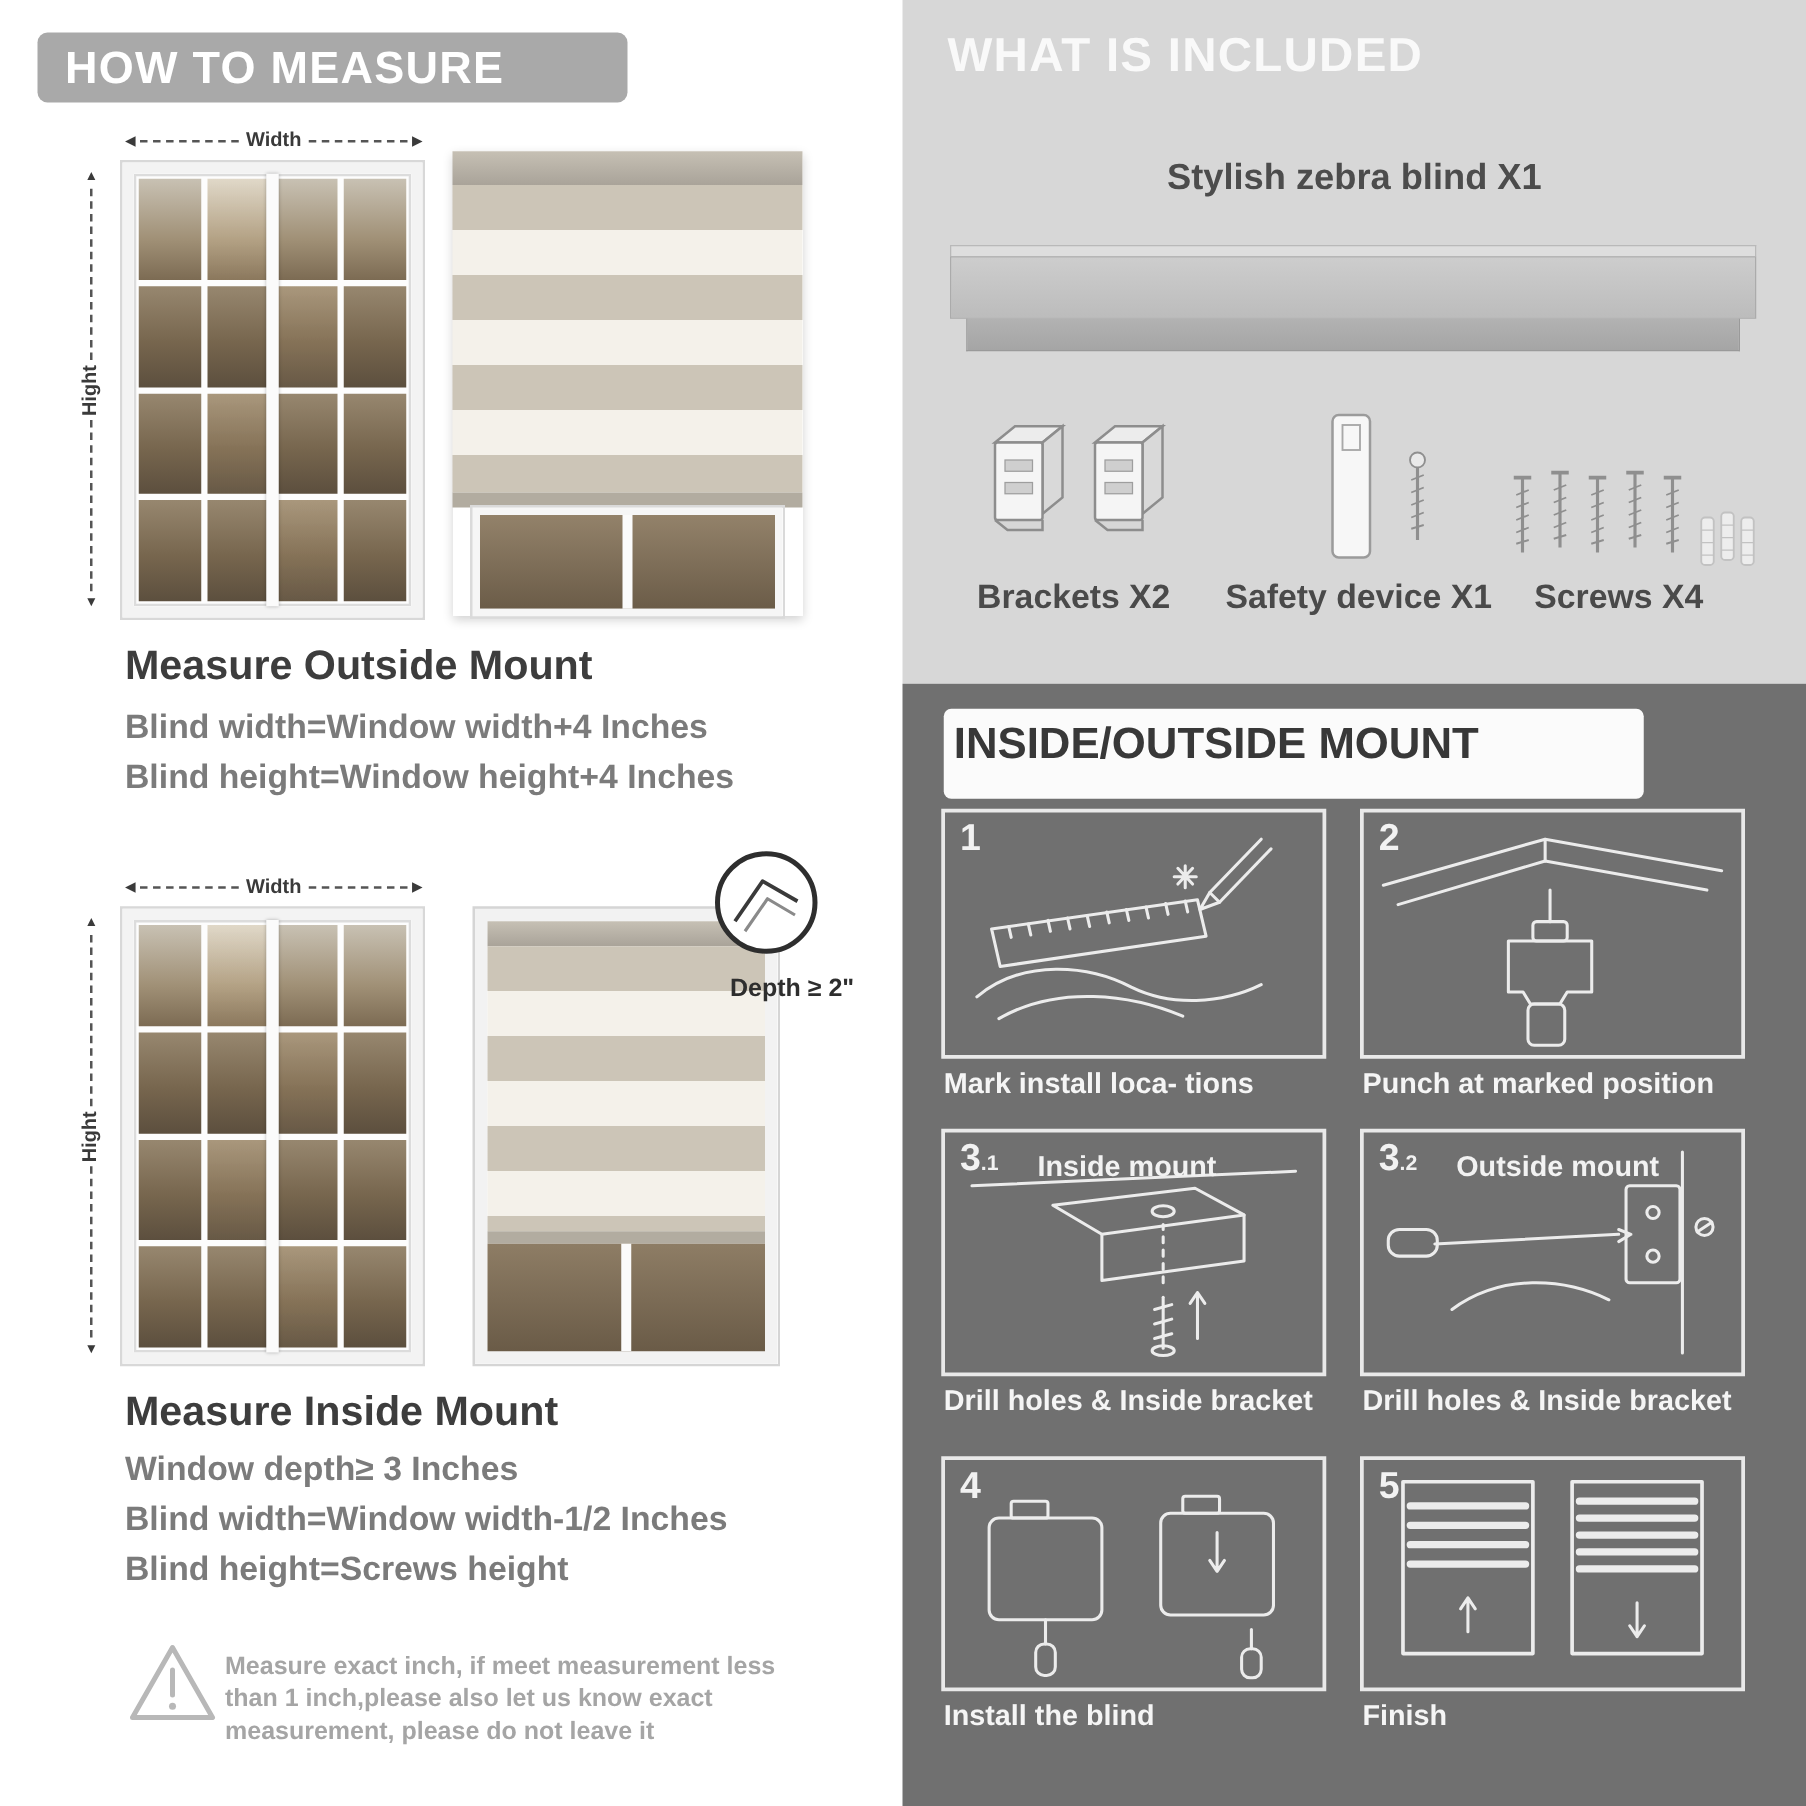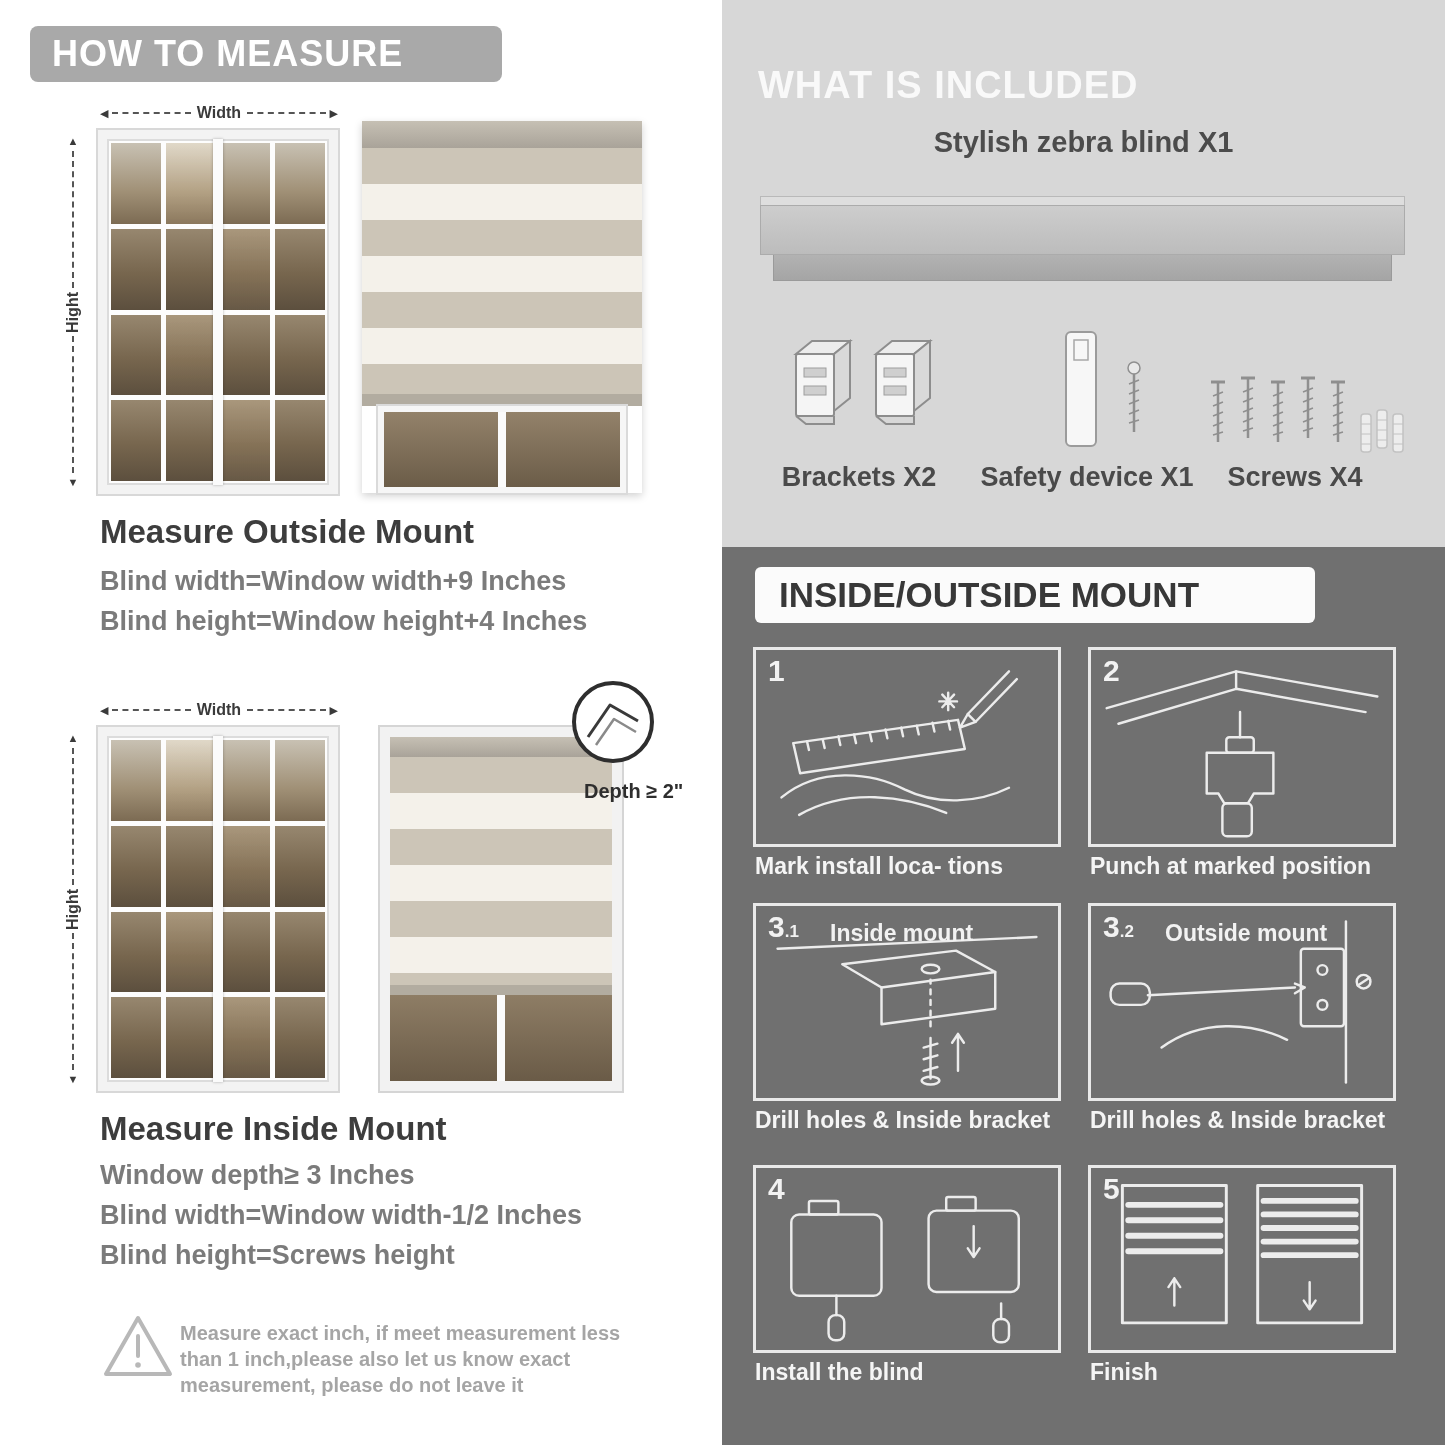--- a/index.html
+++ b/index.html
@@ -47,33 +47,33 @@
     border:4px solid #2e2e2e; background:#ffffff; z-index:6; }
   .depth-label { position:absolute; font-size:20px; font-weight:bold; color:#2e2e2e; z-index:6; }
 
   .warn-text { position:absolute; font-size:20px; line-height:26px; color:#a5a5a5; font-weight:600; }
 
   
   .panel-light { position:absolute; left:722px; top:0; width:723px; height:547px; background:#d7d7d7; }
   .panel-dark  { position:absolute; left:722px; top:547px; width:723px; height:898px; background:#707070; }
 
   .included-header { position:absolute; left:36px; top:24px; font-size:38px; font-weight:bold;
-    color:rgba(255,255,255,0.85); letter-spacing:1px;margin-top:40px; }
+    color:rgba(255,255,255,0.85); letter-spacing:1px; }
   .blind-label { position:absolute; left:0; top:126px; width:100%; text-align:center;
     font-size:29px; font-weight:bold; color:#4c4c4c; }
   .headrail { position:absolute; left:38px; top:196px; width:645px; }
   .rail-top { height:9px; background:#dedede; border:1px solid #b9b9b9; border-bottom:none; }
   .rail-front { height:50px; background:linear-gradient(180deg,#cdcdcd,#bcbcbc); border:1px solid #ababab; }
   .rail-under { height:26px; width:calc(100% - 26px); margin:0 auto;
     background:linear-gradient(180deg,#b2b2b2,#a5a5a5); border:1px solid #9a9a9a; border-top:none; }
   .item-icon { position:absolute; }
   .item-label { position:absolute; font-size:27px; font-weight:bold; color:#4a4a4a; text-align:center; }
 
-  .mount-banner { position:absolute; left:33px; top:20px; width:560px; height:56px; background:#fbfbfb;
-    border-radius:6px; font-size:35px; font-weight:bold; color:#383838; line-height:56px; padding-left:24px; }
+  .mount-banner { position:absolute; left:33px; top:20px; width:560px; height:72px; background:#fbfbfb;
+    border-radius:6px; font-size:35px; font-weight:bold; color:#383838; line-height:56px; padding-left:8px; }
   .step { position:absolute; border:3px solid #e9e9e9; }
   .step svg { position:absolute; inset:0; width:100%; height:100%; }
   .step-num { position:absolute; top:4px; left:12px; color:#f2f2f2; font-weight:bold; font-size:30px; z-index:2; }
   .step-sub { font-size:17px; }
   .step-title { position:absolute; top:14px; left:74px; color:#f2f2f2; font-weight:bold; font-size:23px; z-index:2; }
   .step-caption { position:absolute; color:#f5f5f5; font-weight:bold; font-size:23px; }
 </style>
 </head>
 <body>
 
@@ -122,21 +122,21 @@
   </div>
 
   <div class="blindpic" style="left:362px;top:121px;width:280px;height:372px;">
     <div class="bp-cassette" style="height:27px;"></div>
     <div class="bp-fabric" style="height:246px;"></div>
     <div class="bp-rail" style="height:12px;"></div>
     <div class="bp-windowpart"></div>
   </div>
 
   <div class="h1" style="left:100px;top:513px;">Measure Outside Mount</div>
-  <div class="formula" style="left:100px;top:566px;">Blind width=Window width+9 Inches</div>
+  <div class="formula" style="left:100px;top:566px;">Blind width=Window width+4 Inches</div>
   <div class="formula" style="left:100px;top:606px;">Blind height=Window height+4 Inches</div>
 
   <div class="measure-h" style="left:100px;top:701px;width:238px;">
     <span class="tri">◀</span>
     <span class="dashline"></span>
     <span class="mlabel">Width</span>
     <span class="dashline"></span>
     <span class="tri">▶</span>
   </div>
 

